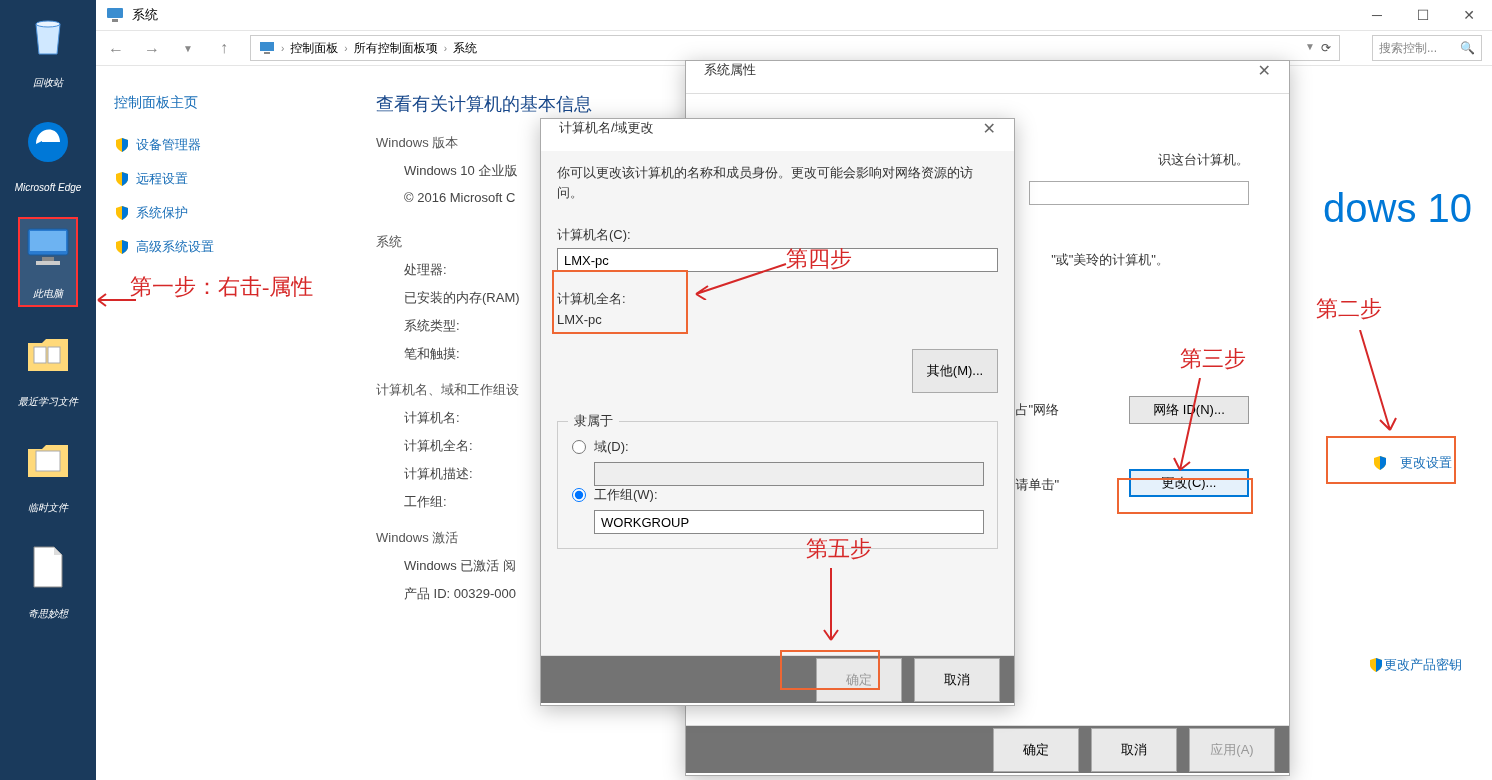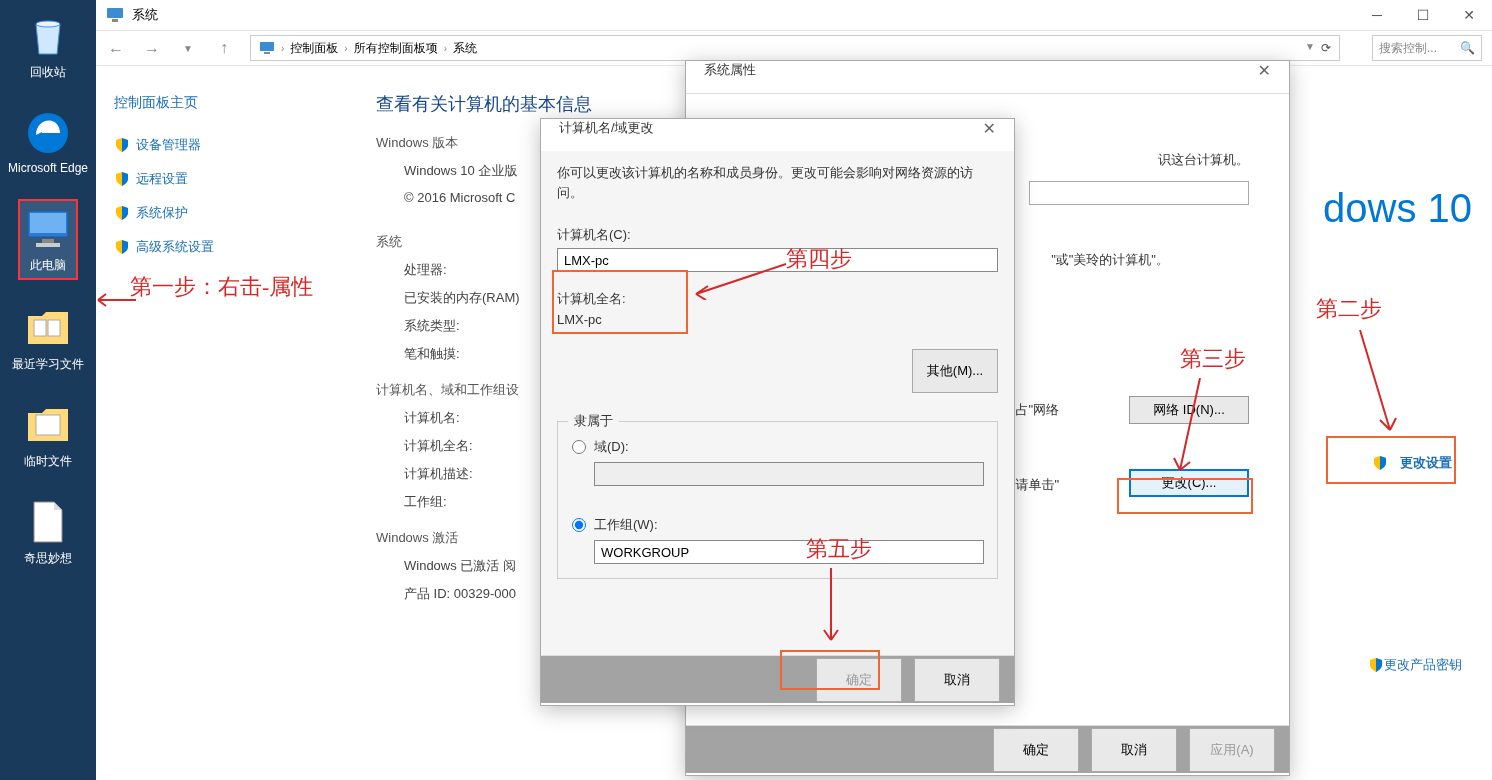--- a/index.html
+++ b/index.html
@@ -1,20 +1,20 @@
 <!DOCTYPE html>
 <html><head>
 <meta charset="utf-8">
 <style>
 * { box-sizing: border-box; margin: 0; padding: 0; font-family: "Microsoft YaHei", "Segoe UI", sans-serif; }
 body { width: 1492px; height: 780px; background: #fff; position: relative; overflow: hidden; font-size: 13px; color: #000; }
 
 
 .desktop { position: absolute; left: 0; top: 0; width: 96px; height: 780px; background: #1a3a5c; display: flex; flex-direction: column; align-items: center; padding-top: 8px; gap: 20px; }
-.desktop-icon { display: flex; flex-direction: column; align-items: center; gap: 4px; cursor: pointer; color: #fff; font-size: 12px; text-align: center; padding: 4px; }
+.desktop-icon { display: flex; flex-direction: column; align-items: center; gap: 16px; cursor: pointer; color: #fff; font-size: 10px; text-align: center; padding: 4px; font-style: italic; }
 .desktop-icon .ic { width: 48px; height: 48px; display: flex; align-items: center; justify-content: center; }
 .desktop-icon.selected { border: 2px solid #f33; background: rgba(120,160,200,0.3); }
 
 
 .titlebar { position: absolute; left: 96px; top: 0; right: 0; height: 30px; display: flex; align-items: center; padding-left: 10px; }
 .titlebar .tb-icon { width: 18px; height: 18px; margin-right: 8px; }
 .titlebar .wincontrols { margin-left: auto; display: flex; }
 .titlebar .wincontrols div { width: 46px; height: 30px; display: flex; align-items: center; justify-content: center; color: #555; font-size: 14px; }
 
 
@@ -29,29 +29,29 @@
 .main { position: absolute; left: 96px; top: 66px; right: 0; bottom: 0; background: #fff; display: flex; }
 .sidebar { width: 270px; padding: 28px 18px; }
 .sidebar .side-title { color: #1a6fb8; font-size: 14px; margin-bottom: 24px; }
 .sidebar .side-link { display: flex; align-items: center; gap: 6px; color: #1a6fb8; font-size: 13px; margin-bottom: 16px; cursor: pointer; }
 
 .content { flex: 1; padding: 26px 30px 20px 10px; position: relative; }
 .content h2 { color: #17478a; font-size: 18px; font-weight: normal; margin-bottom: 18px; }
 .section-head { color: #555; font-size: 13px; margin: 16px 0 10px 0; }
 .row { display: flex; margin-bottom: 10px; }
 .row .label { width: 200px; padding-left: 28px; color: #444; }
-.change-settings { color: #1a6fb8; font-size: 13px; display: flex; align-items: center; gap: 12px; cursor: pointer; font-weight: bold; }
+.change-settings { color: #1a6fb8; font-size: 13px; display: flex; align-items: center; gap: 12px; cursor: pointer; }
 .change-product-key { color: #1a6fb8; font-size: 13px; display: flex; align-items: center; gap: 0; cursor: pointer; position: absolute; right: 30px; top: 590px; }
 
 
 .dialog { position: absolute; background: #fff; border: 1px solid #aaa; box-shadow: 0 4px 20px rgba(0,0,0,0.25); }
 .dialog-title { height: 32px; display: flex; align-items: flex-start; padding: 0 18px; font-size: 13px; color: #333; }
 .dialog-title .close { margin-left: auto; font-size: 16px; color: #666; cursor: pointer; }
 .dialog-body { padding: 12px 16px; color: #333; font-size: 13px; background: #f9f9f9; }
-.dialog-footer { height: 48px; border-top: 1px solid #ddd; display: flex; align-items: center; justify-content: flex-end; gap: 12px; padding: 0 14px; background: #a3a3a3; }
+.dialog-footer { height: 48px; border-top: 1px solid #ddd; display: flex; align-items: center; justify-content: flex-end; gap: 12px; padding: 0 14px; background: #737373; }
 .btn { min-width: 86px; height: 44px; border: 1px solid #aaa; background: #e9e9e9; font-size: 13px; cursor: pointer; padding: 0 12px; }
 .btn.disabled { color: #999; }
 
 #sysprops { left: 685px; top: 60px; width: 605px; height: 716px; }
 #sysprops .dialog-body { height: 632px; background: #fff; border-top: 1px solid #ddd; padding: 18px 22px; }
 #sysprops .btn2 { min-width: 120px; height: 28px; border: 1px solid #999; background: #e9e9e9; padding: 0 14px; cursor: pointer; font-size: 13px; }
 #sysprops .btn2.focus { border: 2px solid #0078d7; background: #e5f1fb; }
 
 #renamedlg { left: 540px; top: 118px; width: 475px; height: 588px; z-index: 5; }
 #renamedlg .dialog-body { height: 504px; background: #f5f5f5; }
@@ -313,21 +313,21 @@
     <div class="more-row">
         <button class="btn">其他(M)...</button>
       </div>
     <div class="group">
       <span class="legend">隶属于</span>
       <div class="radio-row">
           <input type="radio" name="mof" style="">
           <span>域(D):</span>
         </div>
       <input type="text" class="sub disabled" disabled="" style="">
-      <div class="radio-row" style="margin-top:30px;">
+      <div class="radio-row" style="margin-top:0;">
           <input type="radio" name="mof" checked="" style="">
           <span>工作组(W):</span>
         </div>
       <input type="text" class="sub" value="WORKGROUP" style="">
     </div>
   </div>
   <div class="dialog-footer">
     <button class="btn disabled">确定</button>
     <button class="btn">取消</button>
   </div>

